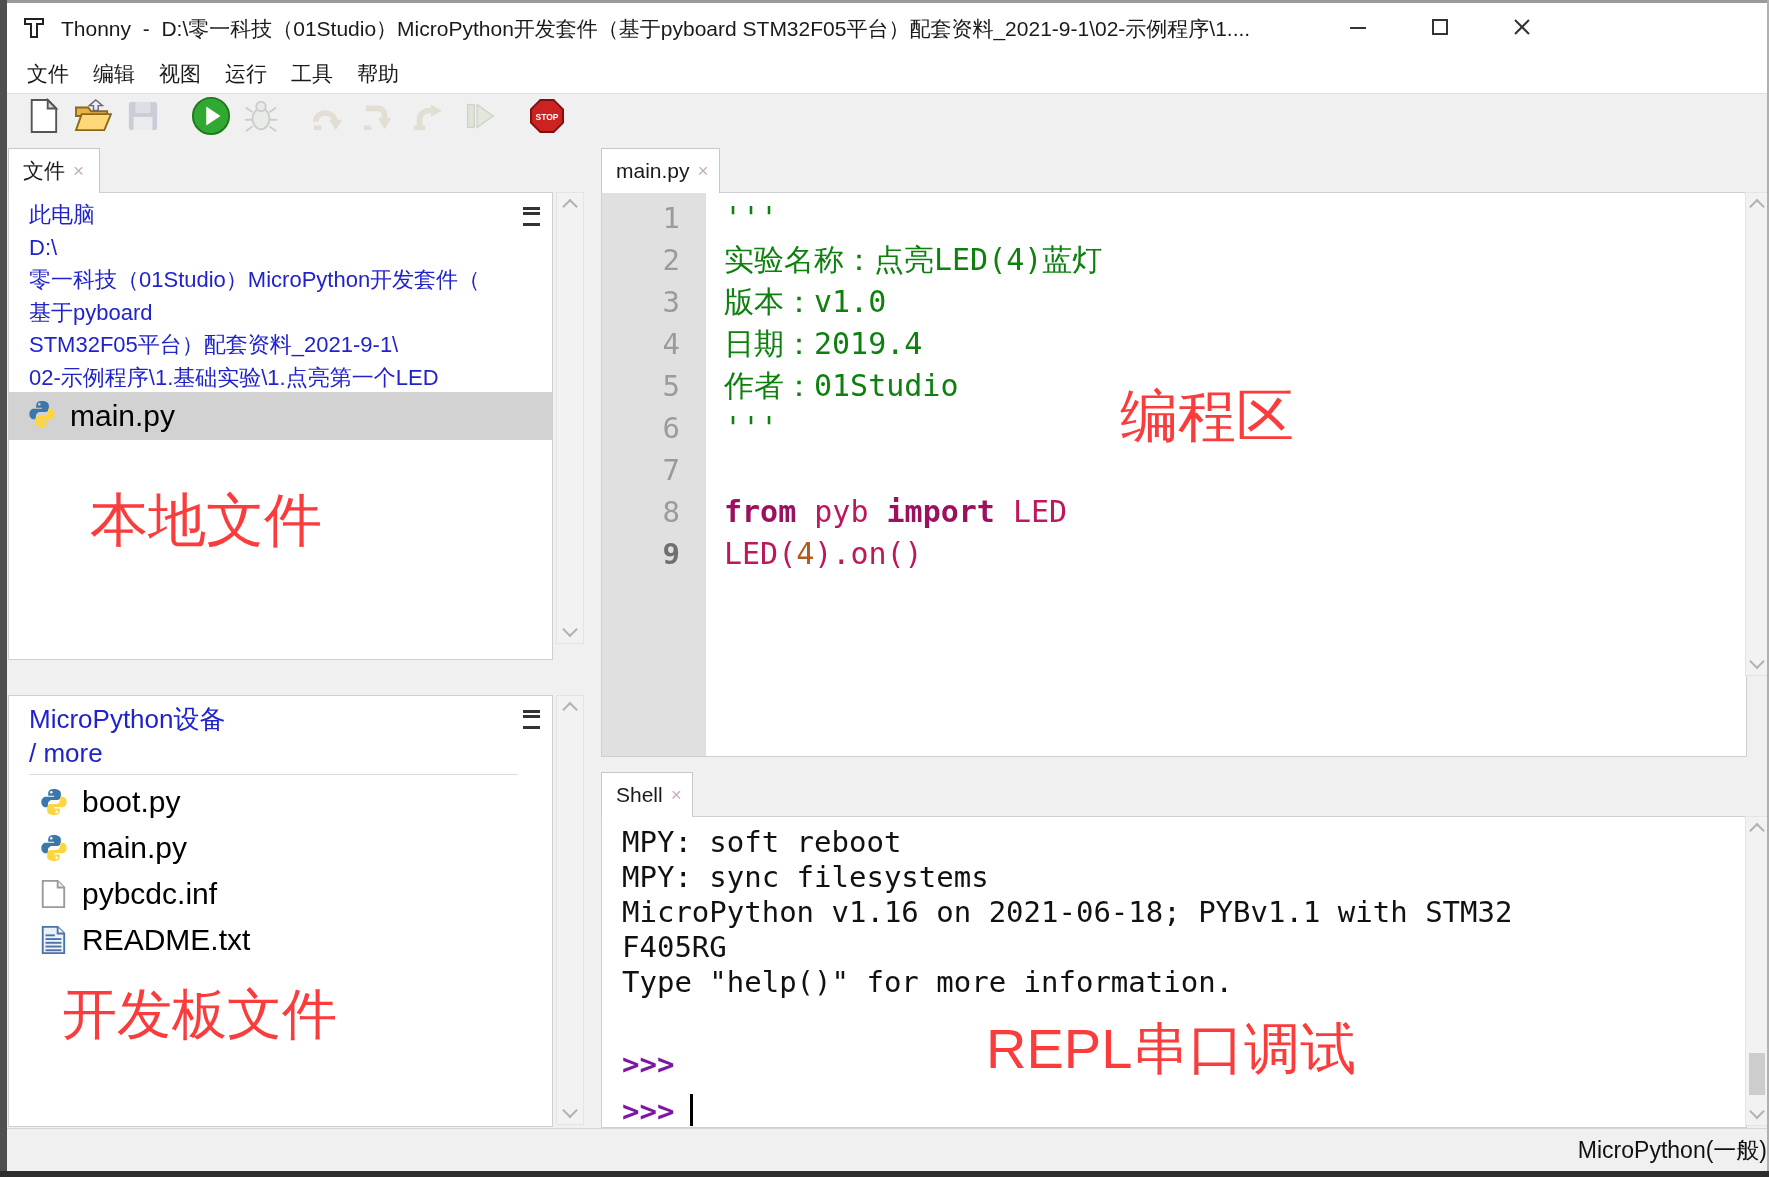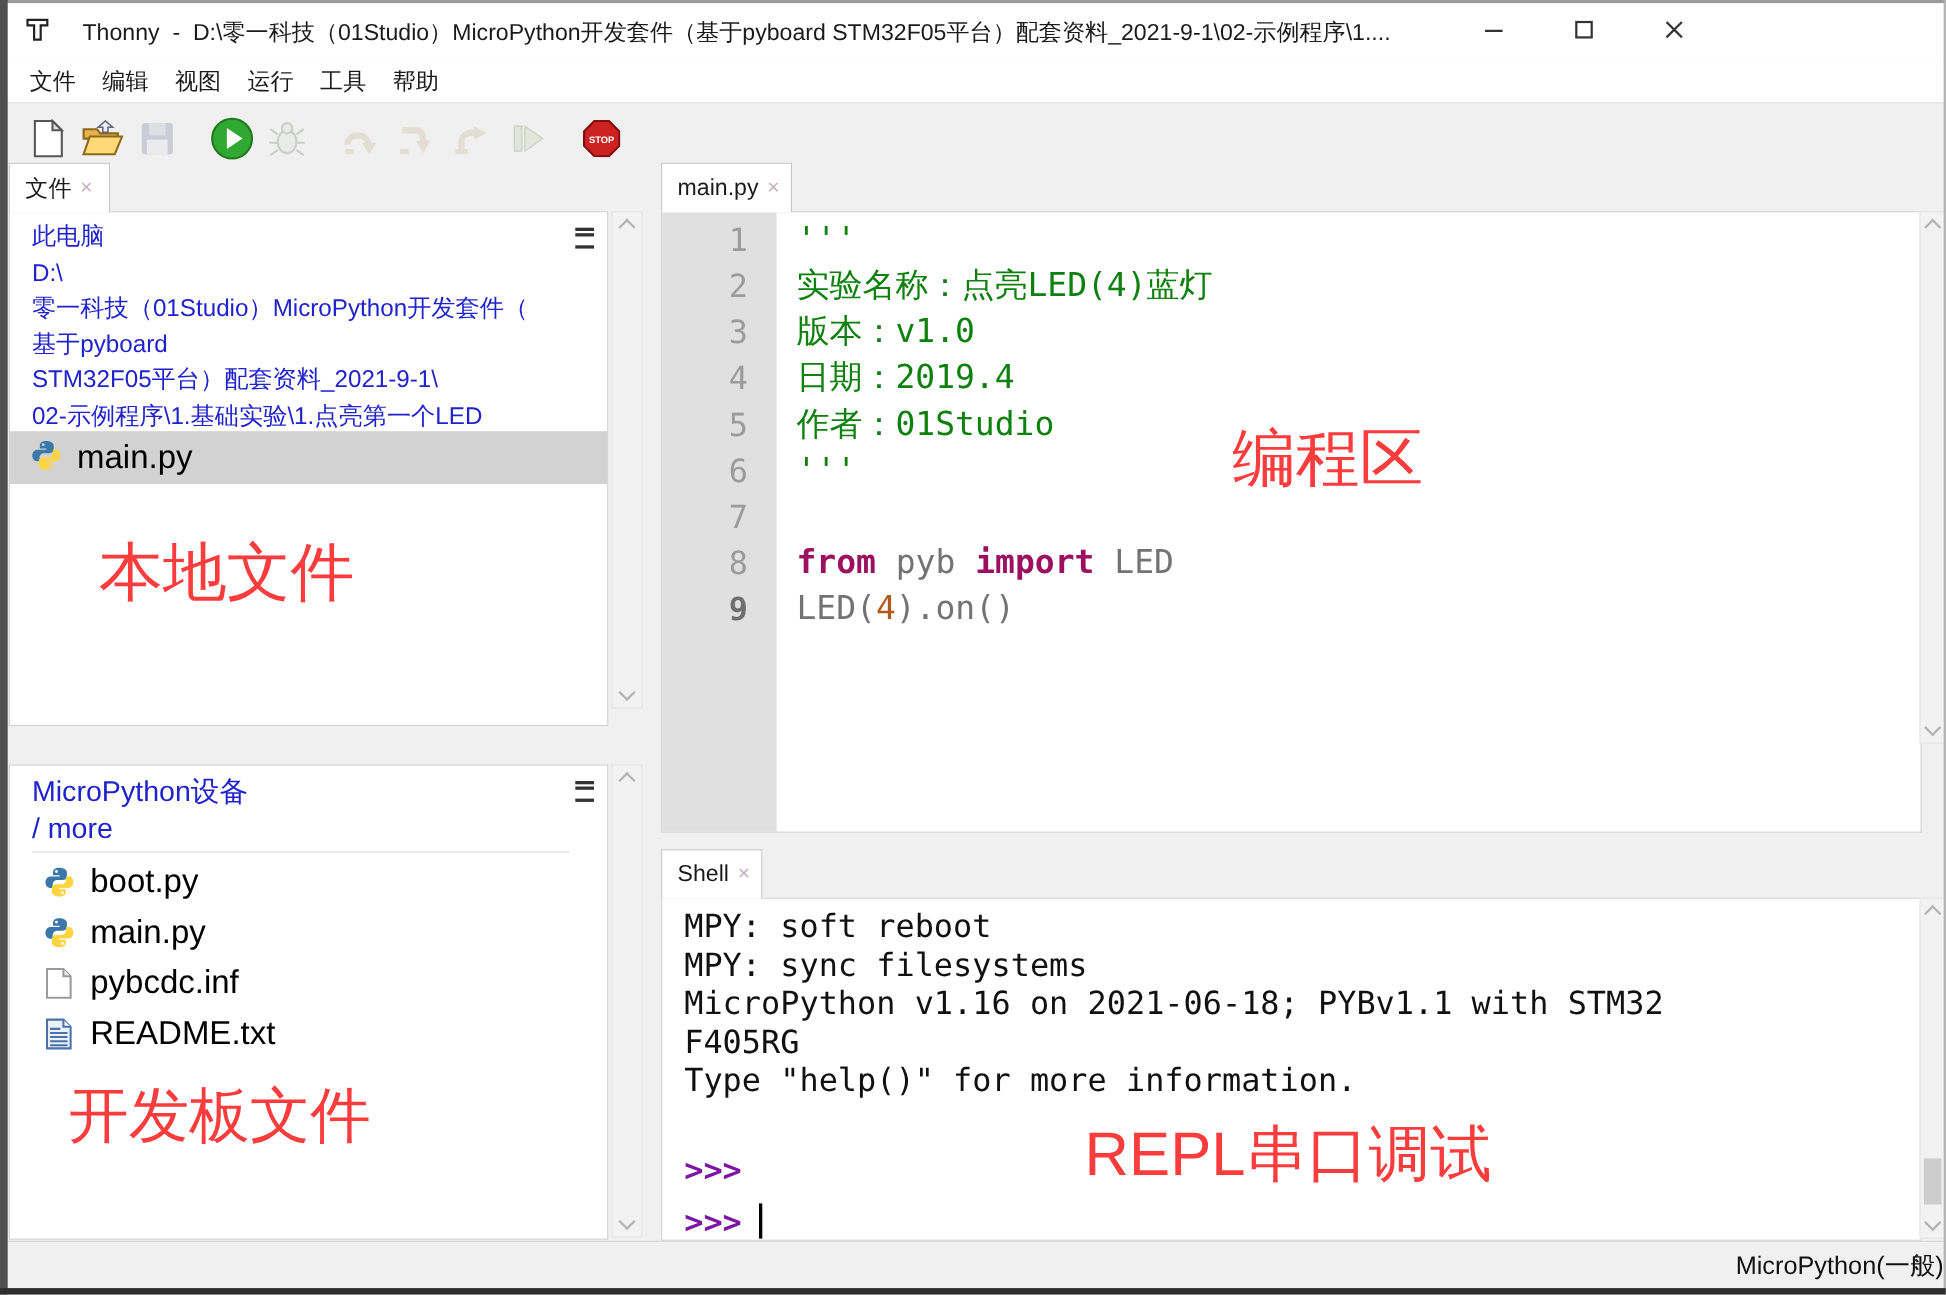--- a/index.html
+++ b/index.html
@@ -8,31 +8,31 @@
   .abs{position:absolute;}
   
   #edge-top{left:0;top:0;width:1769px;height:3px;background:#9a9a9a;}
   #edge-left{left:0;top:0;width:7px;height:1177px;background:#4f4f4f;}
   #edge-right{left:1767px;top:0;width:2px;height:1177px;background:#b0b0b0;}
   #edge-bottom{left:0;top:1171px;width:1769px;height:6px;background:#2e2e2e;}
 
   
   #titlebar{left:7px;top:3px;width:1760px;height:52px;background:#fff;display:flex;align-items:center;}
   #app-icon{margin-left:15px;flex:0 0 auto;}
-  #title-text{margin-left:26px;font-size:21px;white-space:pre;overflow:hidden;}
+  #title-text{margin-left:12px;font-size:21px;white-space:pre;overflow:hidden;}
   .winbtn{position:absolute;top:8px;width:46px;height:38px;display:flex;align-items:center;justify-content:center;}
   #btn-min{left:1335px;} #btn-max{left:1417px;} #btn-close{left:1499px;}
 
   
   #menubar{left:7px;top:55px;width:1760px;height:38px;background:#fff;display:flex;align-items:center;padding-left:8px;box-sizing:border-box;}
   .menu-item{padding:4px 12px;font-size:21px;}
 
   
   #toolbar{left:7px;top:93px;width:1760px;height:55px;background:#f0f0f0;border-top:1px solid #e0e0e0;
-           display:flex;align-items:flex-end;padding-left:8px;box-sizing:border-box;}
+           display:flex;align-items:flex-start;padding-left:8px;box-sizing:border-box;}
   .tb-btn{margin-left:6px;width:44px;height:44px;display:flex;align-items:center;justify-content:center;}
   .tb-btn.grouped{margin-left:24px;}
   .tb-btn.disabled{opacity:.45;filter:grayscale(35%);}
 
   
   .tab{position:absolute;height:45px;background:#fff;border:1px solid #c8c8c8;border-bottom:none;
        display:flex;align-items:center;padding:0 10px 0 14px;box-sizing:border-box;z-index:3;font-size:21px;}
   .tab .close{margin-left:8px;color:#c5aec5;font-size:19px;}
 
   
@@ -75,21 +75,21 @@
   #gutter-bg{position:absolute;left:0;top:0;width:104px;height:100%;background:#e0e0e0;}
   #editor-lines{position:absolute;left:0;top:4px;right:0;font-family:"DejaVu Sans Mono",monospace;font-size:30px;}
   .ed-line{display:flex;height:42px;line-height:42px;white-space:pre;}
   .ed-line .no{width:104px;flex:0 0 auto;text-align:right;padding-right:26px;box-sizing:border-box;
                color:#9b9b9b;font-size:29px;}
   .ed-line:last-child .no{color:#6f6f6f;font-weight:bold;}
   .ed-line .code{padding-left:18px;}
   .seg-string{color:#0e800e;}
   .seg-keyword{color:#9b1160;font-weight:bold;}
   .seg-number{color:#b05a1e;}
-  .seg-plain{color:#737373;}
+  .seg-plain{color:#be185d;}
 
   
   #shell-tab{left:601px;top:772px;}
   #shell-panel{left:601px;top:816px;width:1146px;height:312px;}
   #shell-lines{position:absolute;left:20px;top:8px;right:10px;font-family:"DejaVu Sans Mono",monospace;
                font-size:29px;}
   .sh-line{line-height:35px;white-space:pre-wrap;color:#111;min-height:35px;}
   .sh-line.wrap{max-width:900px;word-break:break-all;}
   .sh-line.prompt{color:#7d15a5;font-weight:bold;margin-top:12px;}
   .caret{display:inline-block;width:3px;height:32px;background:#000;margin-left:16px;vertical-align:-5px;}

